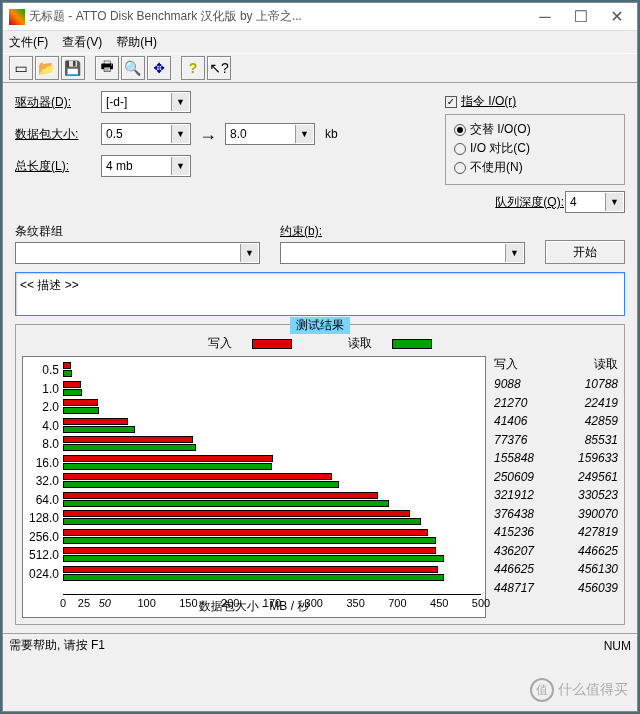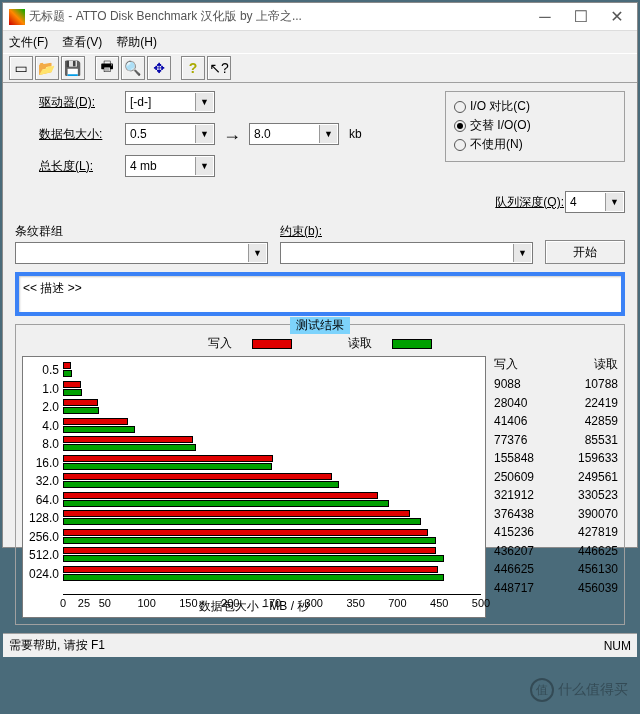--- a/index.html
+++ b/index.html
@@ -1,59 +1,59 @@
 <!DOCTYPE html>
 <html><head>
 <meta charset="utf-8">
 <style>
 * { box-sizing: border-box; margin: 0; padding: 0; }
 body { font-family: "Microsoft YaHei", SimSun, sans-serif; font-size: 12px; background: #4a6b7a; width: 640px; height: 714px; overflow: hidden; }
-.window { background: #f0f0f0; border: 1px solid #8a8a8a; margin: 2px; width: 636px; height: 546px; }
+.window { background: #f0f0f0; border: 1px solid #8a8a8a; margin: 2px; width: 636px; height: 710px; }
 .titlebar { background: #fff; height: 28px; display: flex; align-items: center; padding: 0 2px; border-bottom: 1px solid #ddd; }
 .title-icon { width: 16px; height: 16px; background: linear-gradient(45deg,#c00,#f80,#0a0); margin: 0 4px; }
 .title-text { flex: 1; font-size: 12px; color: #555; }
 .win-btn { width: 36px; height: 26px; display: flex; align-items: center; justify-content: center; color: #555; font-size: 16px; cursor: pointer; font-family: Arial; }
 .menubar { height: 22px; display: flex; align-items: center; padding: 0 6px; gap: 14px; background: #f0f0f0; }
 .menubar span { font-size: 12px; cursor: pointer; }
 .toolbar { height: 30px; display: flex; align-items: center; padding: 2px 6px; border-top: 1px solid #fff; border-bottom: 1px solid #a0a0a0; background: #f0f0f0; }
 .tbtn { width: 24px; height: 24px; border: 1px solid #888; background: #f0f0f0; margin-right: 2px; display: flex; align-items: center; justify-content: center; font-size: 14px; cursor: pointer; box-shadow: inset 1px 1px #fff; }
 .tsep { width: 8px; }
 .content { padding: 8px 12px; }
 .row { display: flex; align-items: center; margin-bottom: 10px; }
-.lbl { width: 86px; text-decoration: underline; margin-left: 24px; }
+.lbl { width: 86px; text-decoration: underline; }
 .select { height: 22px; border: 1px solid #7a7a7a; background: #fff; display: flex; align-items: center; padding: 0 4px; position: relative; }
 .select .arrowbtn { position: absolute; right: 1px; top: 1px; bottom: 1px; width: 18px; background: #e8e8e8; border-left: 1px solid #999; display: flex; align-items: center; justify-content: center; font-size: 9px; }
 .arrow { font-size: 18px; margin: 0 8px; }
 fieldset { border: 1px solid #a0a0a0; padding: 4px 8px 6px; font-size: 12px; }
 .radio-row { display: flex; align-items: center; gap: 4px; margin: 2px 0; }
 .radio { width: 12px; height: 12px; border: 1px solid #555; border-radius: 50%; display: inline-flex; align-items: center; justify-content: center; }
 .radio.checked::after { content: ""; width: 6px; height: 6px; background: #000; border-radius: 50%; }
 .check { width: 12px; height: 12px; border: 1px solid #555; display: inline-flex; align-items: center; justify-content: center; font-size: 10px; line-height: 1; }
 .check.checked::after { content: "✓"; }
 .btn { height: 24px; min-width: 80px; border: 1px solid #888; background: #f0f0f0; box-shadow: inset 1px 1px #fff; display: flex; align-items: center; justify-content: center; cursor: pointer; }
-.desc-box { border: 4px solid #3b82f6; background: #fff; height: 44px; padding: 4px; box-shadow: inset 1px 1px 2px #ccc; }
+.desc-box { border: 1px solid #3b82f6; background: #fff; height: 44px; padding: 4px; box-shadow: inset 1px 1px 2px #ccc; }
 .results { border: 1px solid #a0a0a0; margin-top: 8px; padding: 4px 6px 6px; position: relative; }
 .results-title { position: absolute; top: -8px; left: 50%; transform: translateX(-50%); background: #7dd3fc; padding: 0 6px; }
 .legend-row { display: flex; justify-content: center; gap: 20px; margin: 6px 0 4px; align-items: center; }
 .swatch { width: 40px; height: 10px; display: inline-block; }
 .results-body { display: flex; gap: 8px; }
 .chart-area { flex: 1; }
 .chart { background: #fff; border: 1px solid #7a7a7a; padding: 4px 4px 18px 40px; position: relative; height: 262px; }
 .bars { position: relative; height: 222px; }
 .barrow { height: 18.5px; position: relative; }
 .bar { position: absolute; height: 7px; border: 1px solid #000; }
 .bar.w { top: 1px; background: #e00000; }
 .bar.r { top: 9px; background: #00a000; }
 .ylabel { position: absolute; right: calc(100% + 4px); top: 2px; font-size: 12px; text-align: right; width: 34px; }
 .xaxis { position: absolute; left: 40px; right: 4px; bottom: 22px; border-top: 1px solid #000; height: 1px; }
 .xtick { position: absolute; top: 0; font-size: 11px; transform: translateX(-50%); }
 .xlabel { position: absolute; bottom: 2px; left: 50%; transform: translateX(-50%); font-size: 12px; }
 .data-table { width: 124px; font-size: 12px; }
 .data-table .hdr { display: flex; justify-content: space-between; margin-bottom: 4px; }
-.data-table .drow { display: flex; justify-content: space-between; height: 18.5px; }
+.data-table .drow { display: flex; justify-content: space-between; height: 18.5px; font-style: italic; }
 .statusbar { border-top: 1px solid #a0a0a0; height: 24px; display: flex; align-items: center; padding: 0 6px; font-size: 12px; background: #f0f0f0; }
 .statusbar .spacer { flex: 1; }
 .watermark { position: absolute; right: 12px; bottom: 12px; color: rgba(0,0,0,.3); font-size: 14px; pointer-events: none; display: flex; align-items: center; gap: 4px; }
 .wm-badge { width: 24px; height: 24px; border: 2px solid rgba(0,0,0,.3); border-radius: 50%; display: flex; align-items: center; justify-content: center; font-size: 12px; }
 </style>
 </head>
 <body>
 
 <div class="window">
   <div class="titlebar">
@@ -108,46 +108,50 @@
         </div>
         <div class="row">
           <span class="lbl">总长度(L):</span>
           <div class="select" style="width:90px">
             <span>4 mb</span>
               <div class="arrowbtn">▼</div>
           </div>
         </div>
       </div>
       <div style="width:180px">
+        <div class="radio-row" style="margin-bottom:4px">
+          <span class="check checked"></span>
+          <span style="text-decoration:underline">指令 I/O(r)</span>
+        </div>
         <fieldset>
-          <div class="radio-row">
-              <span class="radio"></span>
-              <span>I/O 对比(C)</span>
-            </div>
           <div class="radio-row">
               <span class="radio checked"></span>
               <span>交替 I/O(O)</span>
             </div>
           <div class="radio-row">
               <span class="radio"></span>
+              <span>I/O 对比(C)</span>
+            </div>
+          <div class="radio-row">
+              <span class="radio"></span>
               <span>不使用(N)</span>
             </div>
         </fieldset>
       </div>
     </div>
 
     <div class="row" style="justify-content:flex-end; gap:1px; margin-top:4px">
       <span style="text-decoration:underline">队列深度(Q):</span>
       <div class="select" style="width:60px">
         <span>4</span>
           <div class="arrowbtn">▼</div>
       </div>
     </div>
 
-    <div style="display:flex; gap:12px; align-items:flex-end; margin-bottom:8px">
+    <div style="display:flex; gap:20px; align-items:flex-end; margin-bottom:8px">
       <div style="flex:1">
         <div>条纹群组</div>
         <div class="select" style="width:100%;margin-top:2px">
             <span>&nbsp;</span>
             <div class="arrowbtn">▼</div>
           </div>
       </div>
       <div style="flex:1">
         <div style="text-decoration:underline">约束(b):</div>
         <div class="select" style="width:100%;margin-top:2px">
@@ -232,21 +236,21 @@
                 </div>
                 <div class="barrow">
                   <div class="ylabel">024.0</div>
                   <div class="bar w" style="left: 0px; width: 89.7434%;"></div>
                   <div class="bar r" style="left: 0px; width: 91.2078%;"></div>
                 </div>
               </div>
             <div class="xaxis" id="xaxis">
                 <div class="xtick" style="left: 0%; top: 2px;">0</div>
                 <div class="xtick" style="left: 5%; top: 2px;">25</div>
-                <div class="xtick" style="left: 10%; top: 2px;">50</div>
+                <div class="xtick" style="left: 10%; top: 2px; font-style: italic;">50</div>
                 <div class="xtick" style="left: 20%; top: 2px;">100</div>
                 <div class="xtick" style="left: 30%; top: 2px; text-align: right;">150</div>
                 <div class="xtick" style="left: 40%; top: 2px;">200</div>
                 <div class="xtick" style="left: 50%; top: 2px;">170</div>
                 <div class="xtick" style="left: 60%; top: 2px;">300</div>
                 <div class="xtick" style="left: 70%; top: 2px;">350</div>
                 <div class="xtick" style="left: 80%; top: 2px;">700</div>
                 <div class="xtick" style="left: 90%; top: 2px;">450</div>
                 <div class="xtick" style="left: 100%; top: 2px;">500</div>
               </div>
@@ -257,21 +261,21 @@
           <div class="hdr">
             <span>写入</span>
             <span>读取</span>
           </div>
           <div id="tablerows">
               <div class="drow">
                 <span>9088</span>
                 <span>10788</span>
               </div>
               <div class="drow">
-                <span>28040</span>
+                <span>21270</span>
                 <span>22419</span>
               </div>
               <div class="drow">
                 <span>41406</span>
                 <span>42859</span>
               </div>
               <div class="drow">
                 <span>77376</span>
                 <span>85531</span>
               </div>

